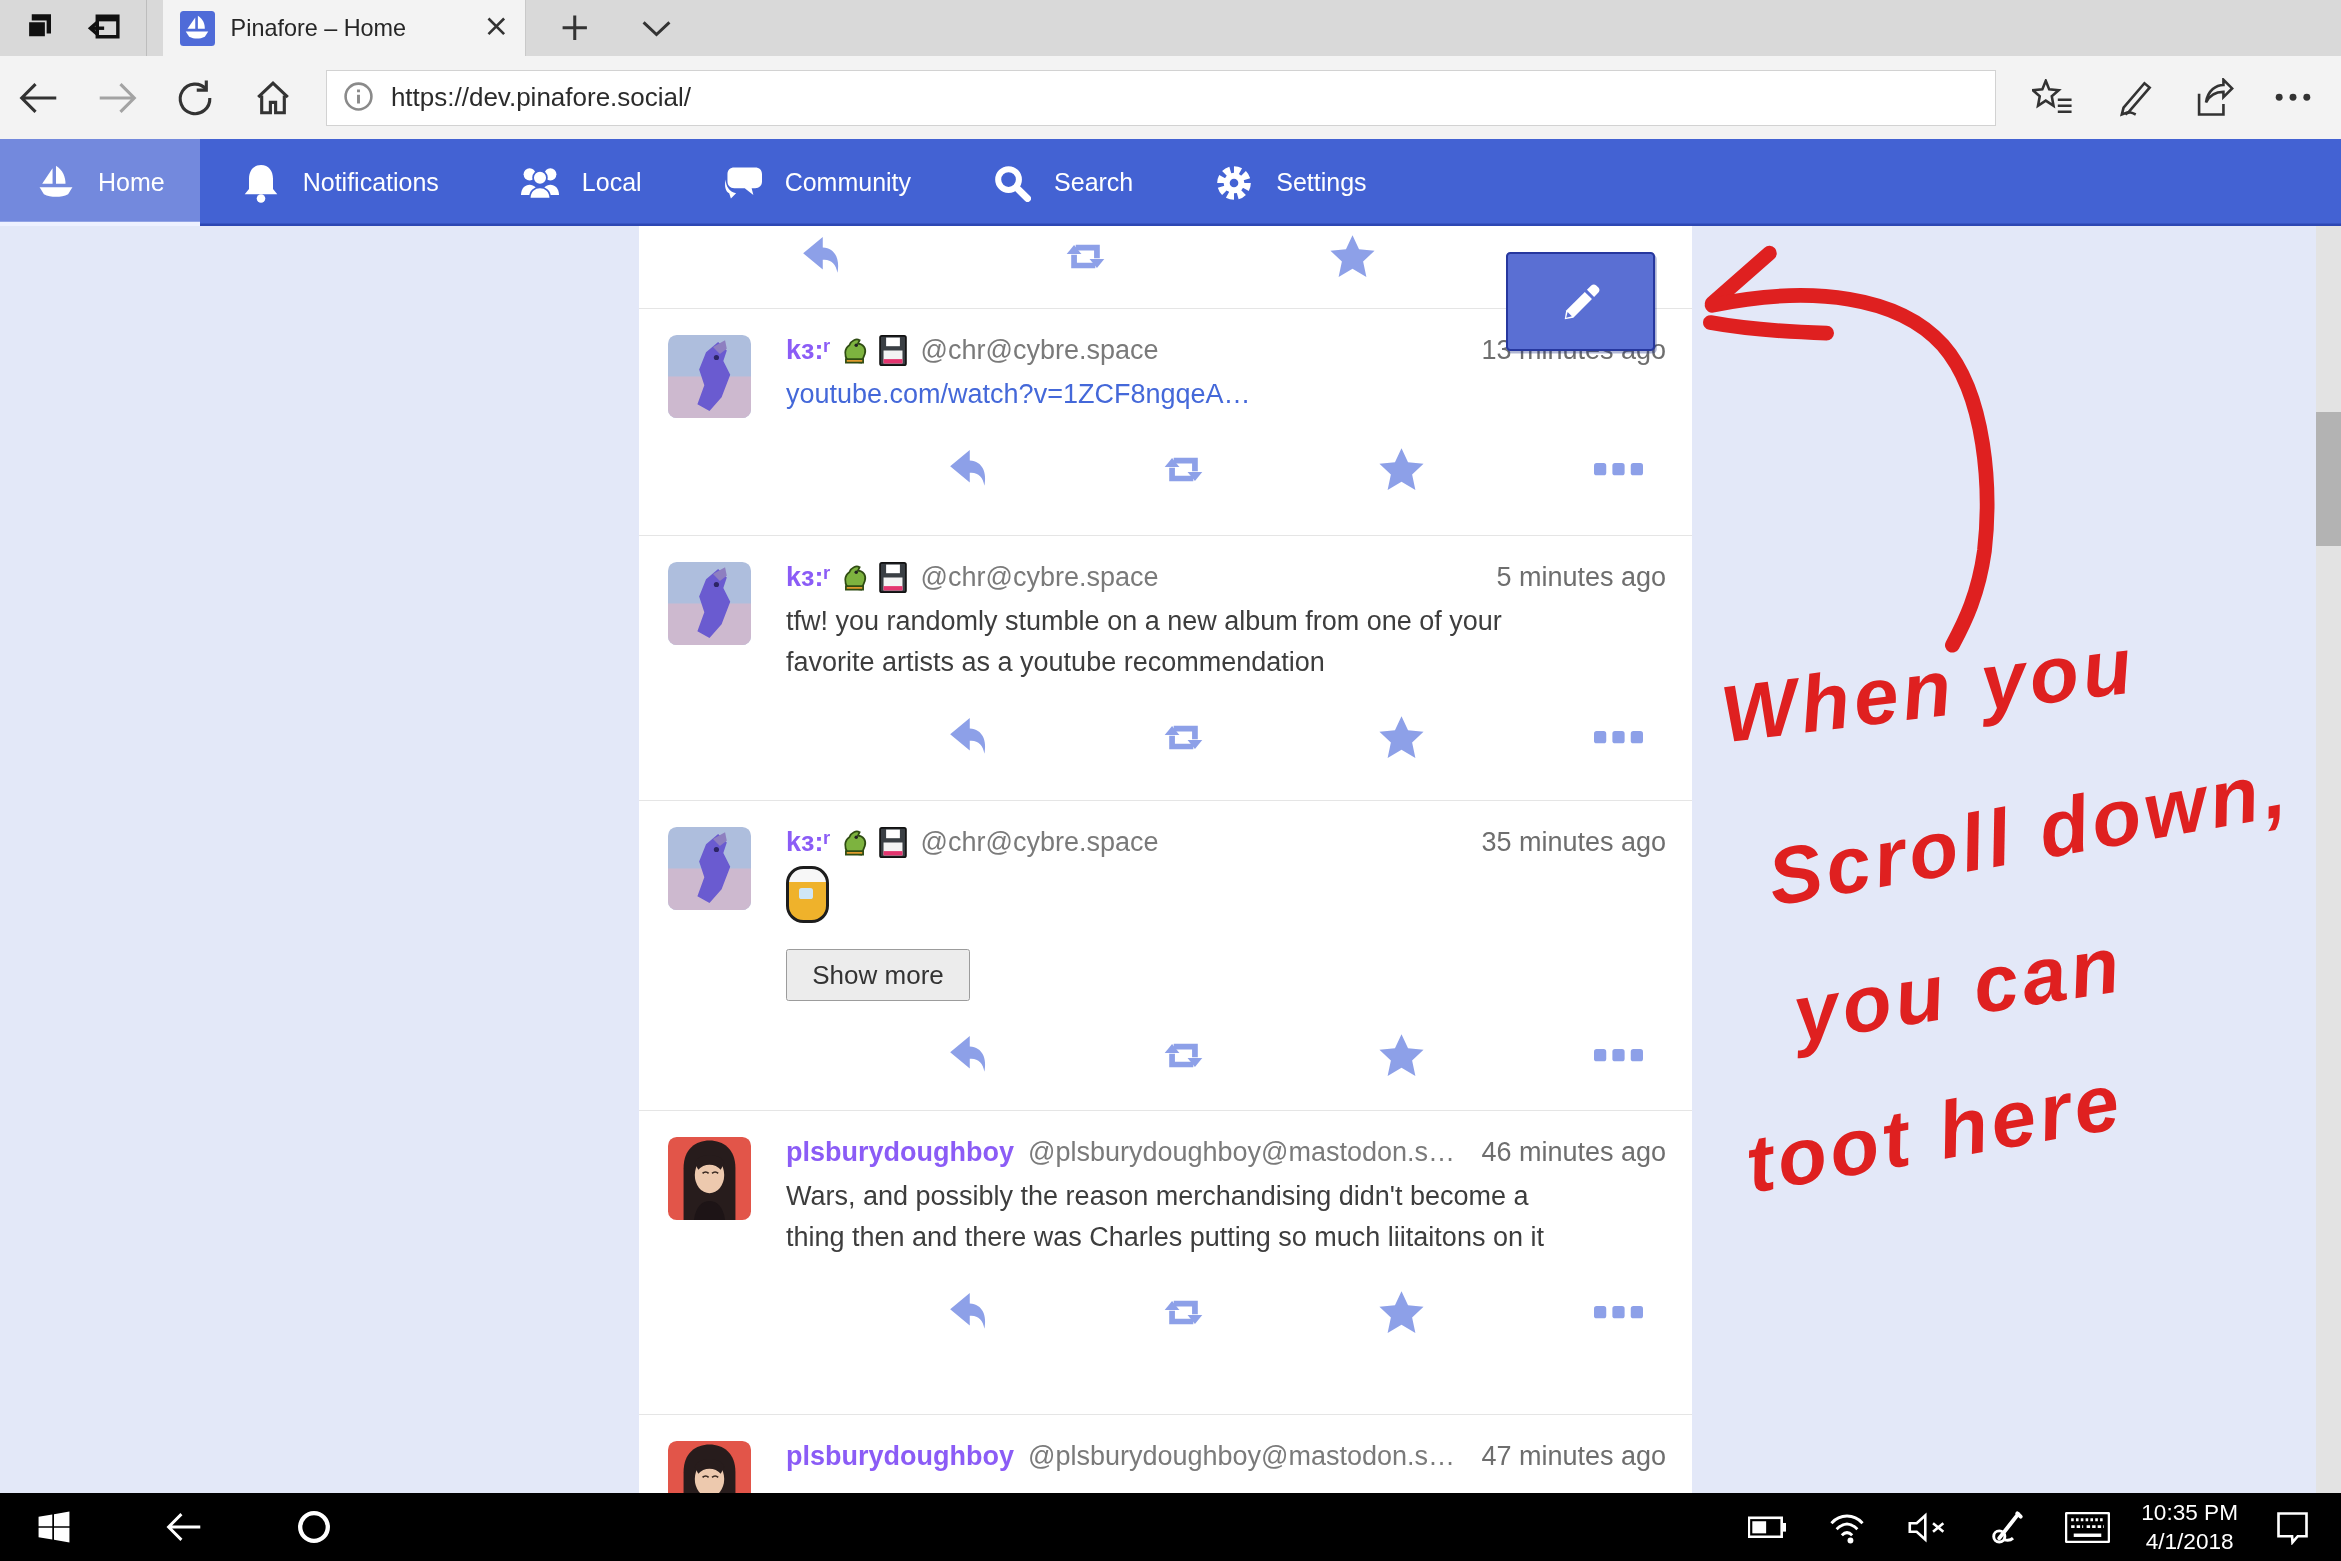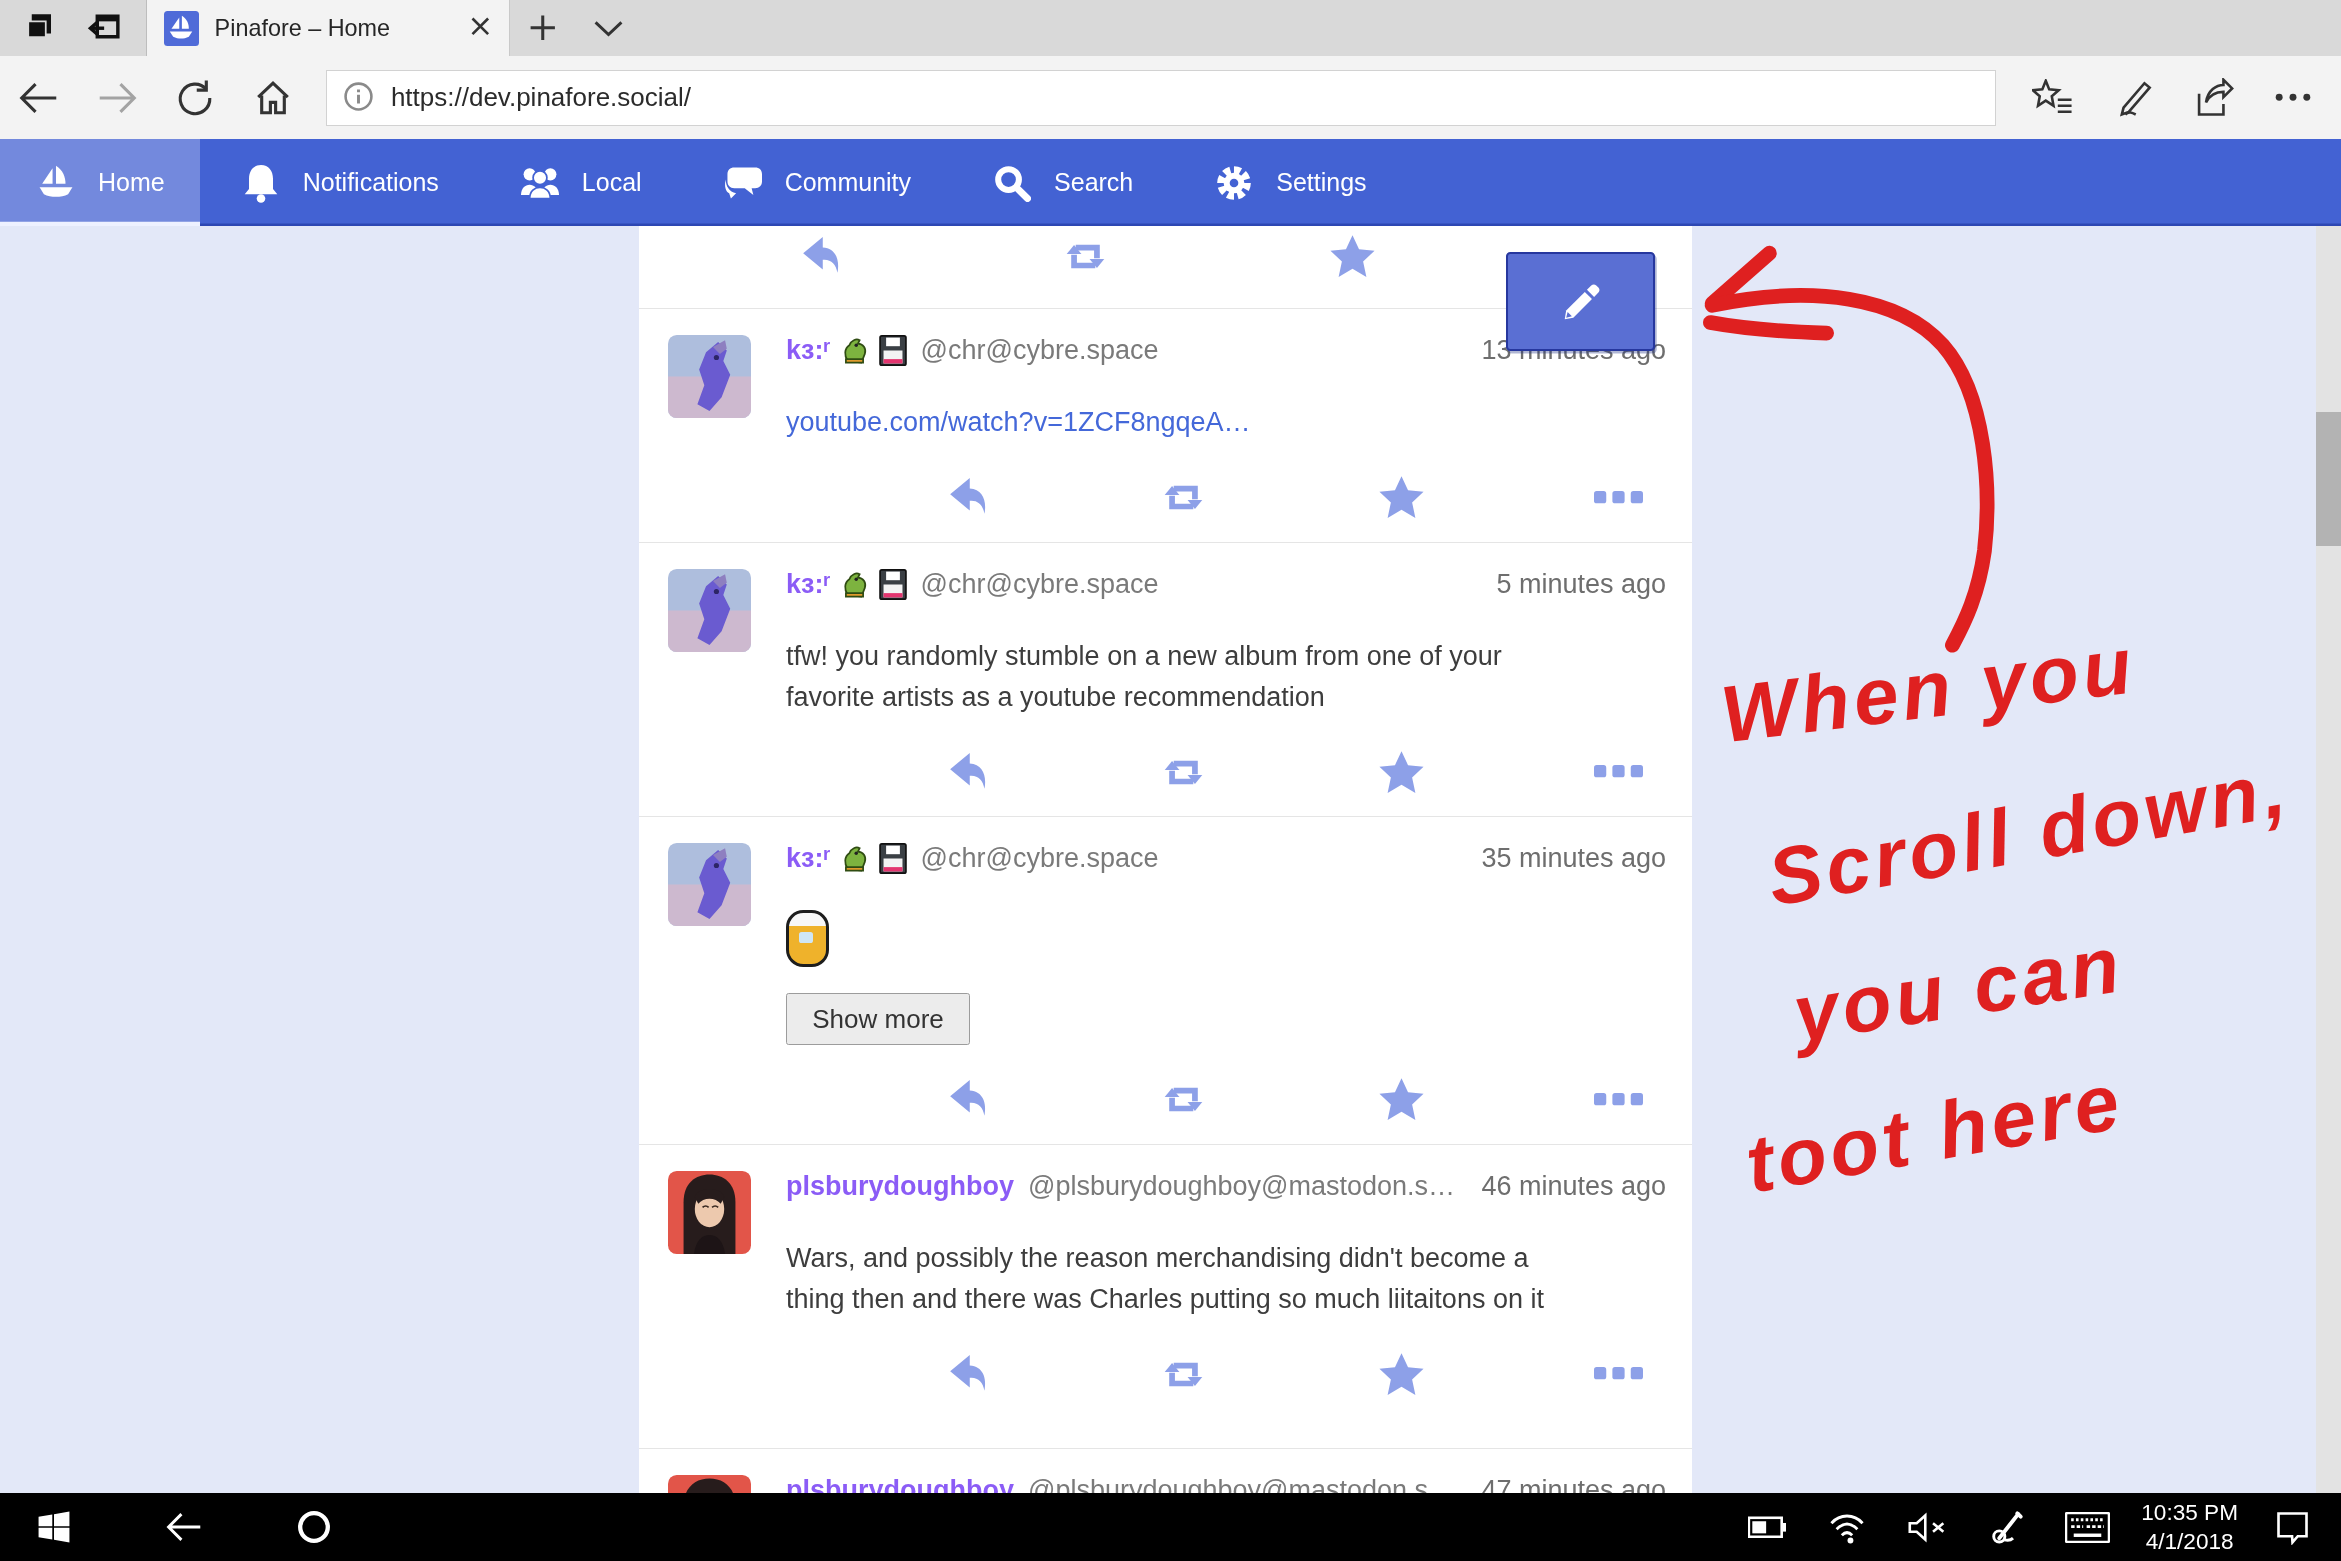--- a/index.html
+++ b/index.html
@@ -3,21 +3,21 @@
 <meta charset="utf-8">
 <style>
   * { margin:0; padding:0; box-sizing:border-box; }
   html,body { background:#555; }
   .screen {
     position:relative; width:2342px; height:1561px; overflow:hidden;
     background:#e3e8f8; font-family:"Liberation Sans", sans-serif;
   }
 
   
-  .tabbar { position:absolute; top:0; left:0; right:0; height:56px; background:#d9d9d9; display:flex; align-items:stretch; }
+  .tabbar { position:absolute; top:0; left:0; right:0; height:56px; background:#d9d9d9; display:flex; align-items:stretch;gap:16px; }
   .win-btns { display:flex; align-items:center; gap:29.5px; padding:0 22.6px; border-right:1.7px solid #bdbdbd; }
   .tab { width:363px; background:#f3f3f3; display:flex; align-items:center; gap:15.6px; padding:0 17.3px; border-right:1.7px solid #c9c9c9; }
   .favicon { width:35px; height:35px; background:#4f6bd8; border-radius:3.5px; display:flex; align-items:center; justify-content:center; flex:none; }
   .tab-title { flex:1; font-size:23.4px; color:#262626; white-space:nowrap; overflow:hidden; }
   .tab-x { flex:none; }
   .tabbar-btn { display:flex; align-items:center; justify-content:center; width:66px; }
 
   
   .addressbar { position:absolute; top:56px; left:0; right:0; height:83px; background:#f3f3f3; display:flex; align-items:center; }
   .nav-btn { width:78px; height:83px; display:flex; align-items:center; justify-content:center; flex:none; }
@@ -42,21 +42,21 @@
 
   .compose-btn { position:absolute; left:867px; top:21px; width:149px; height:99px; background:#5a6fd3; border:2.6px solid #26379e; border-radius:4.3px; display:flex; align-items:center; justify-content:center; z-index:5; box-shadow:1.7px 2.6px 0 rgba(30,45,130,.35); }
 
   .toot { position:relative; padding:26px 0 0 147px; }
   .avatar { position:absolute; left:29px; top:26px; width:83px; height:83px; border-radius:8.7px; overflow:hidden; }
   .toot-head { display:flex; align-items:center; padding-right:26px; }
   .disp-name { font-weight:bold; font-size:27px; color:#8b5cf6; }
   .name-emoji { margin-left:8.7px; display:inline-flex; }
   .handle { margin-left:14px; font-size:27px; color:#7a7a7a; }
   .timestamp { margin-left:auto; font-size:27px; color:#6e6e6e; white-space:nowrap; }
-  .toot-body { margin-top:36px; font-size:27px; line-height:41px; color:#3d3d3d; padding-right:50px; }
+  .toot-body { margin-top:8px; font-size:27px; line-height:41px; color:#3d3d3d; padding-right:50px; }
   .toot-body .line { white-space:nowrap; }
   .toot-link { color:#4468d9; font-size:27px; }
   .toot .action-row { margin:29.5px 0 19px; }
   .t1 { min-height:227px; } .t2 { min-height:265px; } .t3 { min-height:310px; } .t4 { min-height:304px; }
 
   .jar-emoji { width:43px; height:57px; border:3.5px solid #1d1d1d; border-radius:17.3px; background:linear-gradient(#f7f7f7 0 26%, #efb22b 26%); position:relative; }
   .jar-emoji::after { content:""; position:absolute; left:10.4px; top:19px; width:14px; height:10.4px; background:#cfe6f5; border-radius:2.6px; }
   .show-more { margin-top:26px; width:184px; height:52px; background:#ececec; border:1.7px solid #9c9c9c; border-radius:2.6px; font-size:26px; color:#333; font-family:"Liberation Sans",sans-serif; }
 
   

